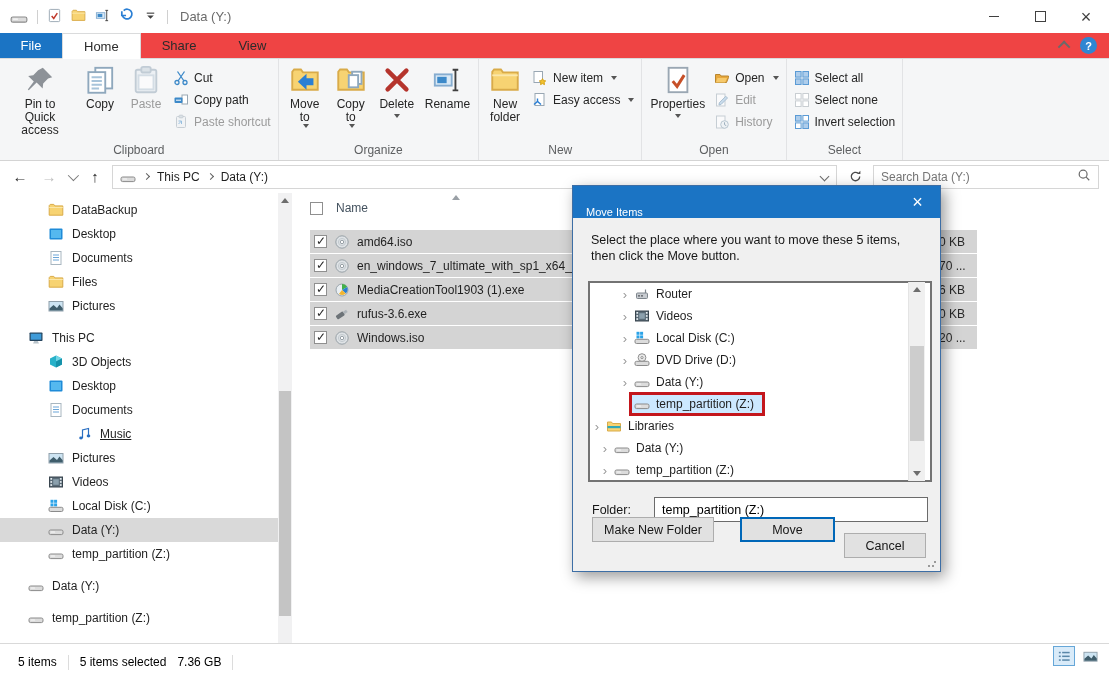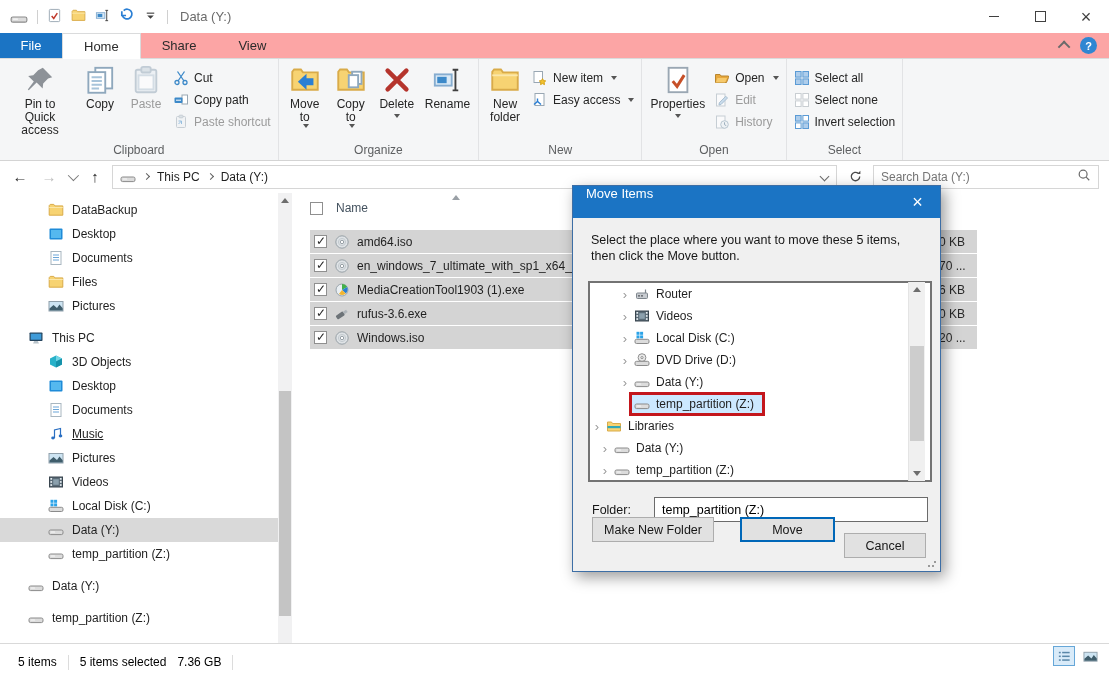--- a/index.html
+++ b/index.html
@@ -11,21 +11,21 @@
   .qat { display:flex; align-items:center; gap:9px; }
   .qat-sep { width:1px; height:14px; background:#d0d0d0; }
   .win-title { margin-left:12px; font-size:13px; color:#6b6b6b; }
   .wincontrols { position:absolute; right:0; top:0; display:flex; height:33px; }
   .wc { width:46px; height:100%; display:flex; align-items:center; justify-content:center; }
   .wc-min::after { content:""; display:block; width:10px; height:1px; background:#404040; }
   .wc-max::after { content:""; display:block; width:9px; height:9px; border:1px solid #404040; }
   .wc-close::after { content:"×"; font-size:18px; color:#404040; line-height:1; }
 
   
-  .tabrow { height:26px; display:flex; align-items:stretch; background:#fca5a5; border-bottom:1px solid #dadbdc; position:relative;text-align:center; }
+  .tabrow { height:26px; display:flex; align-items:stretch; background:#ef4444; border-bottom:1px solid #dadbdc; position:relative;text-align:center; }
   .tab-file { width:62px; background:#1b74c4; color:#fff; font-size:13px; display:flex; align-items:center; justify-content:center; }
   .tab { padding:0 21px; font-size:13px; color:#2b2b2b; display:flex; align-items:center; }
   .tab.active { background:#fff; border:1px solid #dadbdc; border-bottom:1px solid #fff; margin-bottom:-1px; }
   .tabrow-right { margin-left:auto; display:flex; align-items:center; gap:10px; padding-right:12px; }
   .chev-up { width:9px; height:9px; border-left:2px solid #6a6a6a; border-top:2px solid #6a6a6a; transform:rotate(45deg) translateY(2px); }
   .help { width:17px; height:17px; border-radius:50%; background:#2f86d2; display:flex; align-items:center; justify-content:center; }
   .help::after { content:"?"; color:#fff; font-size:11px; font-weight:bold; }
 
   
   .ribbon { height:102px; background:#f5f6f7; border-bottom:1px solid #d4d4d4; display:flex; align-items:stretch; }
@@ -78,21 +78,21 @@
 
   
   .statusbar { position:absolute; left:0; right:0; bottom:0; height:37px; border-top:1px solid #d9d9d9; background:#fff; display:flex; align-items:center; padding-left:18px; gap:11px; color:#000000; }
   .st-sep { width:1px; height:15px; background:#dcdcdc; }
   .viewbtns { position:absolute; right:8px; top:2px; display:flex; gap:4px; }
   .viewbtn { width:22px; height:20px; display:flex; align-items:center; justify-content:center; }
   .viewbtn.active { border:1px solid #66a7d8; background:#d9ebf9; }
 
   
   .dialog { position:absolute; left:572px; top:185px; width:369px; height:387px; background:#f0f0f0; border:1px solid #3d6ea5; box-shadow:4px 5px 14px rgba(0,0,0,.40); z-index:10; }
-  .dtitle { height:32px; background:#1b74c4; display:flex; align-items:flex-start; padding-left:13px; color:#fff; font-size:13px; }
+  .dtitle { height:32px; background:#1b74c4; display:flex; align-items:flex-end; padding-left:13px; color:#fff; font-size:11px; }
   .dclose { margin-left:auto; width:45px; height:32px; display:flex; align-items:center; justify-content:center; }
   .dclose::after { content:"×"; color:#fff; font-size:18px; line-height:1; }
   .dmsg { padding:14px 18px 0; font-size:12.5px; line-height:16px; color:#161616; max-width:352px; }
   .dtree { position:absolute; left:15px; top:95px; width:344px; height:201px; background:#fff; border:2px solid #737373; overflow:hidden; }
   .trow { height:22px; display:flex; align-items:center; font-size:12px; }
   .texp { width:14px; text-align:center; color:#9a9a9a; font-size:13px; flex:none; }
   .texp.on::after { content:"›"; }
   .twrap { display:flex; align-items:center; gap:6px; padding:1px 7px 1px 2px; }
   .twrap.sel { background:#cce8ff; }
   .twrap.annotated { border:3px solid #c3161c; margin:-3px; padding:1px 8px 1px 2px; }
@@ -437,21 +437,21 @@
       </div>
       <div class="snav-item" style="padding-left: 48px;">
         <svg width="16" height="16" viewBox="0 0 16 16" style="flex:none">
           <rect x="3" y="1.5" width="10" height="13" fill="#fff" stroke="#a8b6c0"></rect>
           <g stroke="#6aa5d8">
             <path d="M5 5h6M5 7.5h6M5 10h6" fill="none"></path>
           </g>
         </svg>
         <span>Documents</span>
       </div>
-      <div class="snav-item" style="padding-left: 48px; text-decoration: underline;">
+      <div class="snav-item" style="padding-left: 76px; text-decoration: underline;">
         <svg width="16" height="16" viewBox="0 0 16 16" style="flex:none">
           <path d="M6.5 12 V4 l6-1.5 V10" stroke="#2a6fc2" stroke-width="1.2" fill="none"></path>
           <ellipse cx="5" cy="12" rx="1.8" ry="1.4" fill="#2a6fc2"></ellipse>
           <ellipse cx="12.5" cy="10" rx="1.8" ry="1.4" fill="#2a6fc2"></ellipse>
         </svg>
         <span>Music</span>
       </div>
       <div class="snav-item" style="padding-left: 48px;">
         <svg width="16" height="16" viewBox="0 0 16 16" style="flex:none">
           <rect x="1" y="3.5" width="14" height="9.5" fill="#cde4f2" stroke="#90a0ab"></rect>

